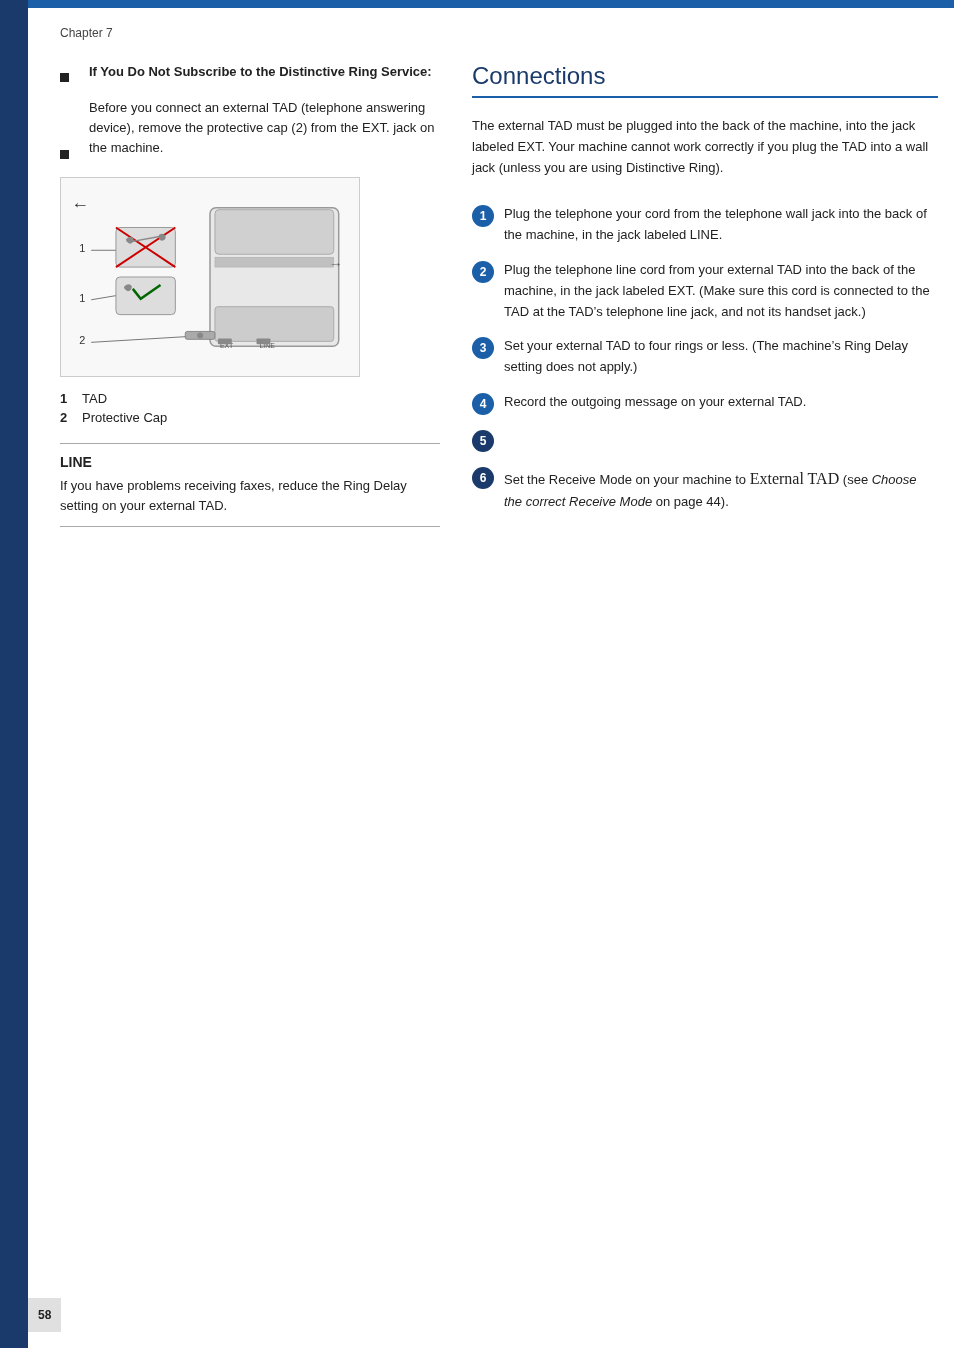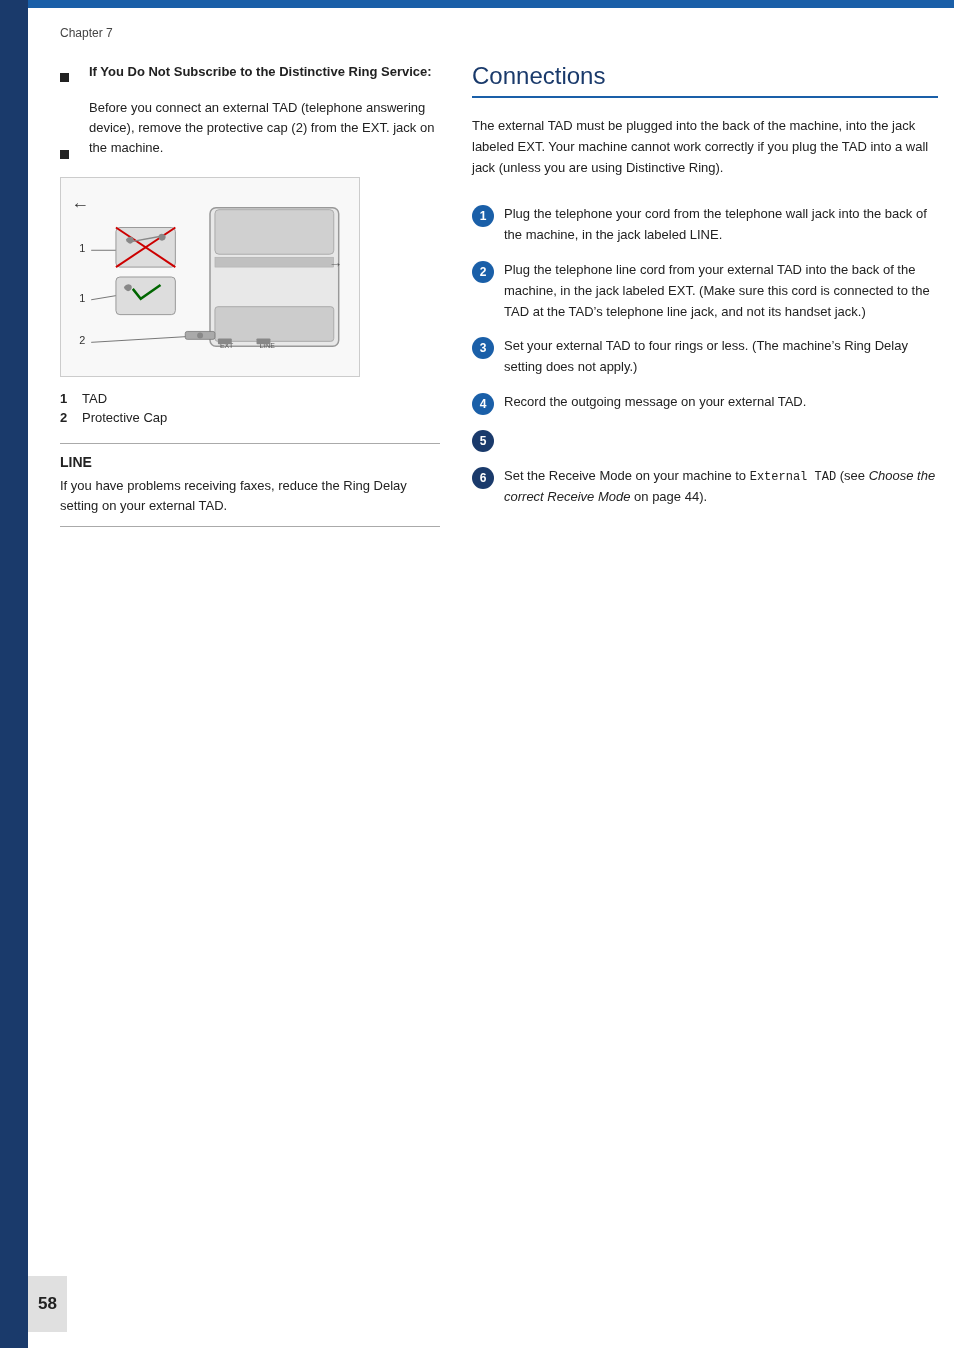--- a/index.html
+++ b/index.html
@@ -183,38 +183,38 @@
     .step-num.blue { background: #1a5fa8; }
     .step-num.dark { background: #1a3a6b; }
 
     .step-text {
       font-size: 13px;
       line-height: 1.6;
       flex: 1;
     }
 
     .step-text code {
-      font-family: Liberation Mono, monospace;
-      font-size: 12px;
+      font-family: Liberation Serif, serif;
+      font-size: 16px;
     }
 
     .step-text em {
       font-style: italic;
     }
 
     
     .page-number {
       position: absolute;
       bottom: 16px;
       left: 28px;
-      font-size: 17px;
+      font-size: 12px;
       font-weight: bold;
       color: #222;
       background: #e0e0e0;
-      padding: 18px 10px;
+      padding: 10px 10px;
     }
   </style>
 </head>
 <body>
 
 <div class="left-sidebar"></div>
 
 <div class="top-bar"></div>
 
 <div class="page-content">

